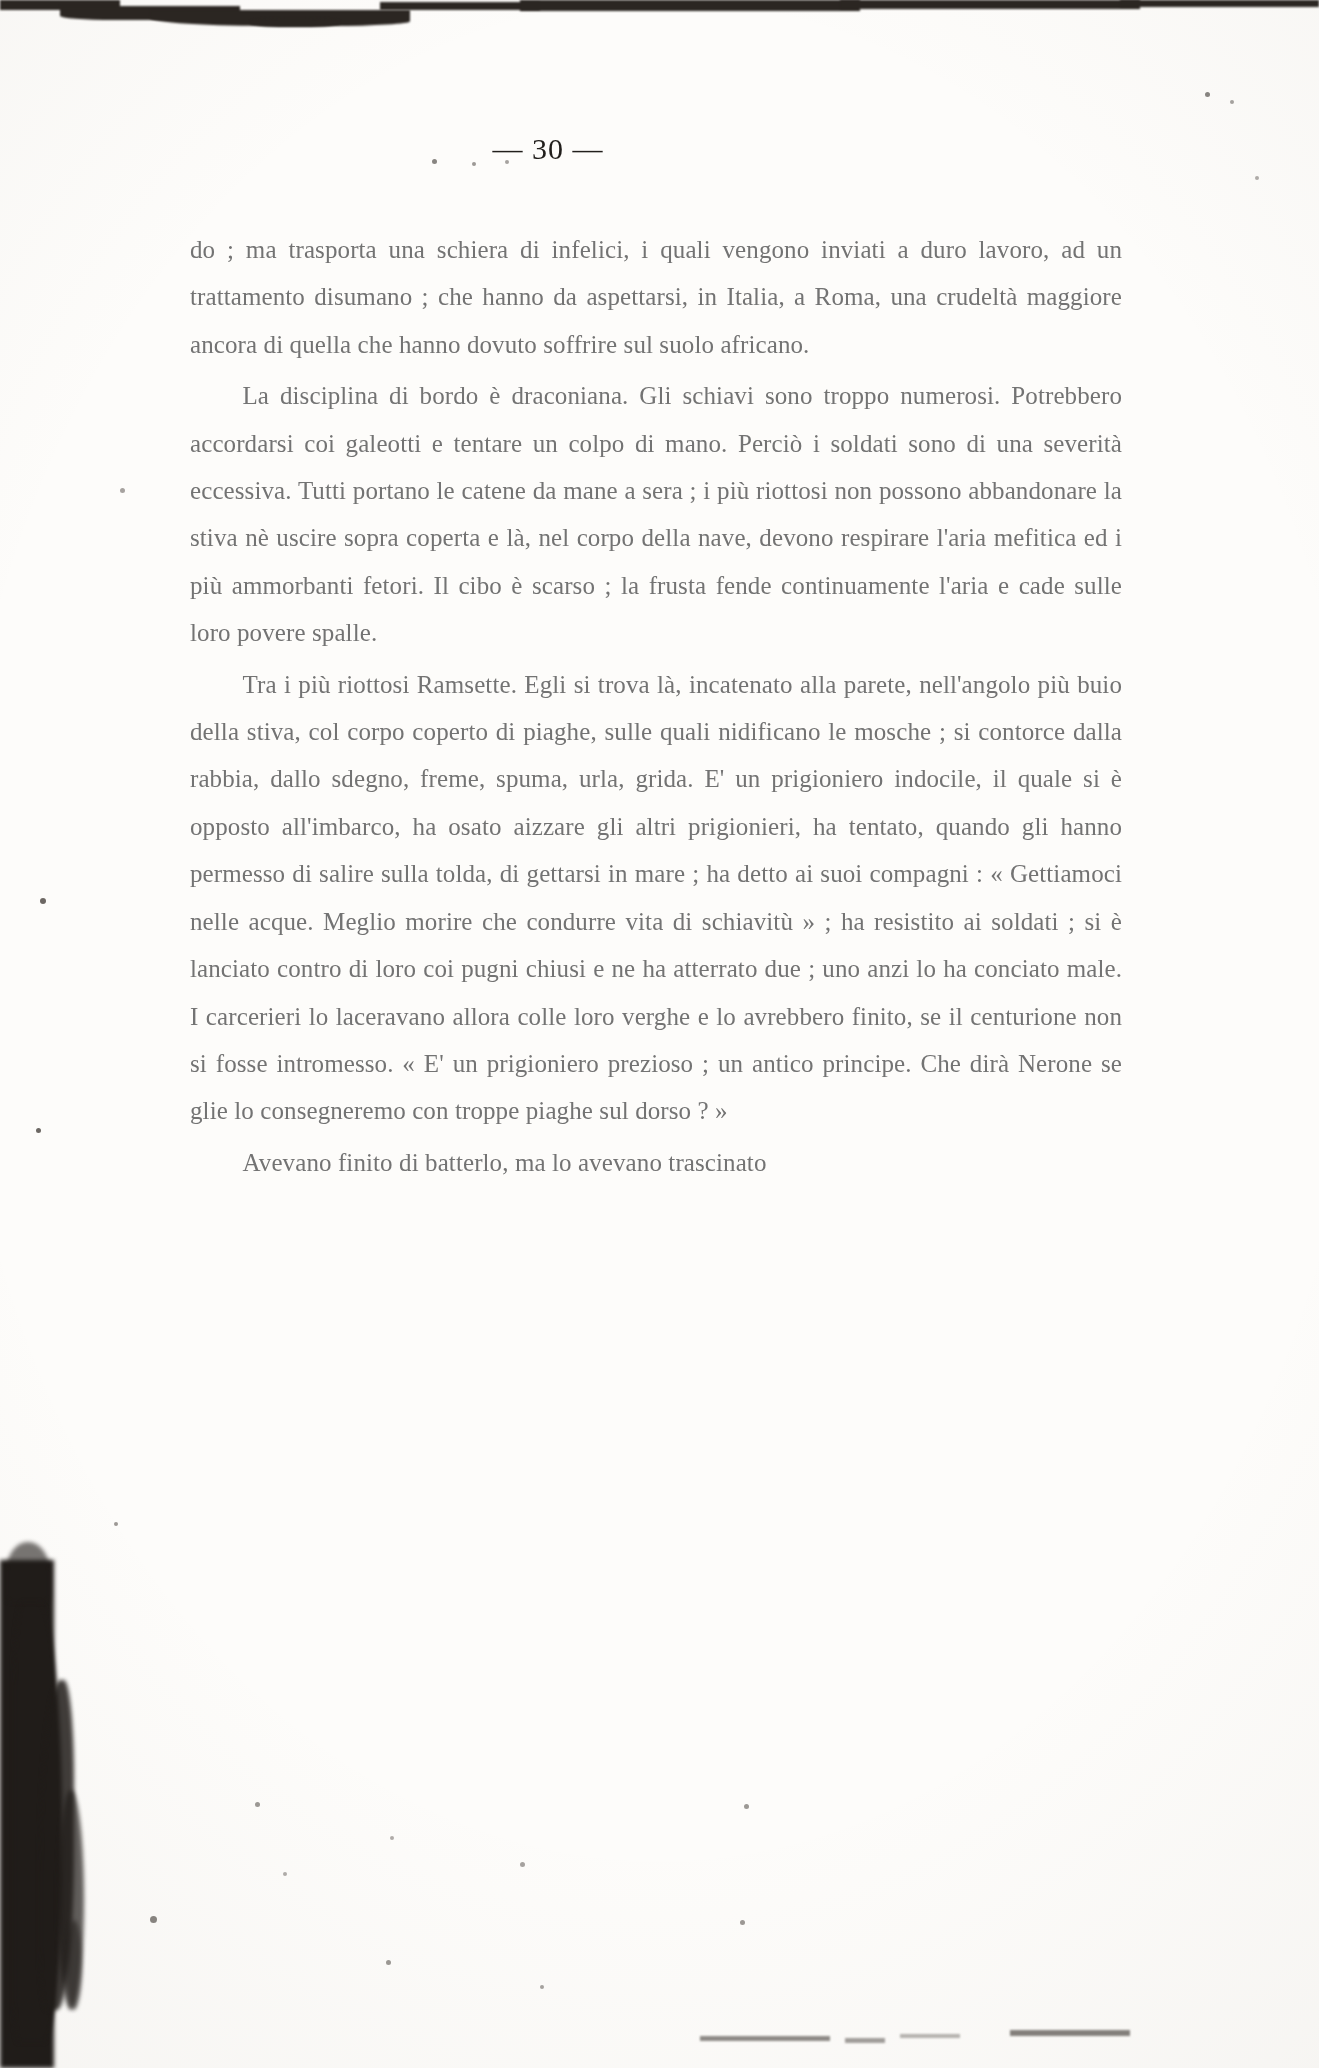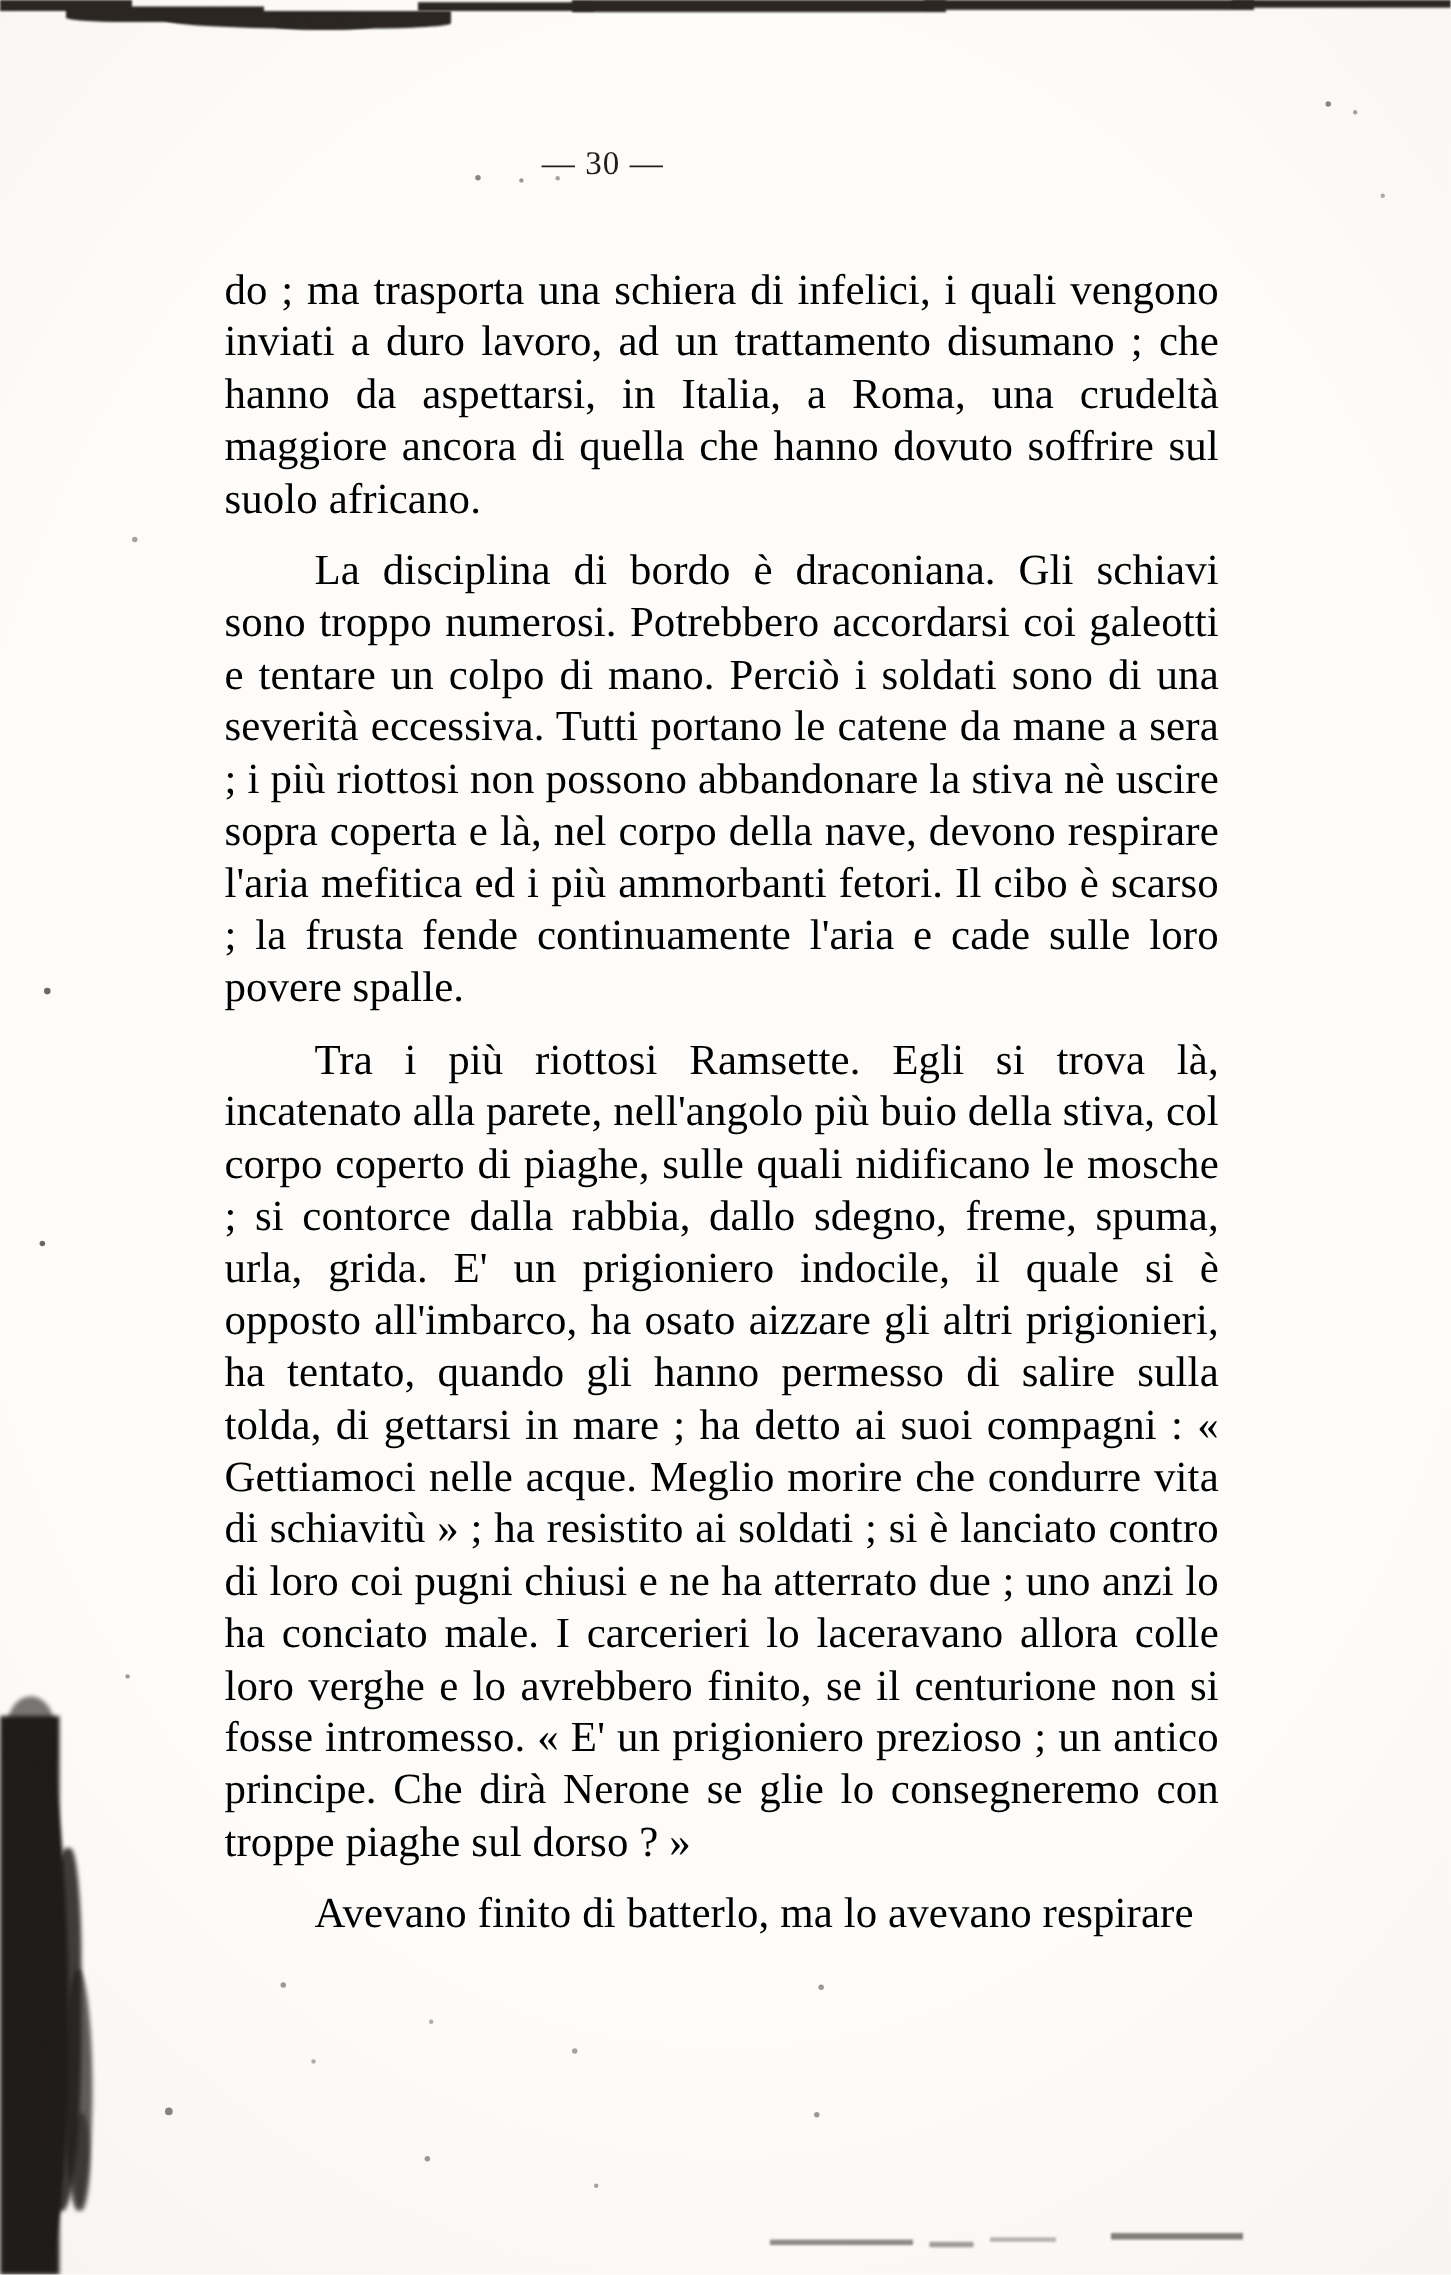--- a/index.html
+++ b/index.html
@@ -86,26 +86,26 @@
   }
 
   .textblock {
     position: absolute;
     left: 186px;
     top: 222px;
     width: 940px;
   }
 
   p.para {
-    margin: 18px;
-    font-size: 39px;
+    margin: 4px;
+    font-size: 25px;
     line-height: 47.4px;
     text-align: justify;
     text-justify: inter-word;
-    color: #000000;
+    color: #737373;
     letter-spacing: 0.1px;
   }
   p.para + p.para {
     text-indent: 2.1em;
     font-family: Liberation Serif, serif;
   }
   p.first {
     text-indent: 0;
   }
   
@@ -166,16 +166,16 @@
   <div class="speck" style="left:255px; top:1802px; width:5px; height:5px; opacity:0.5;"></div>
   <div class="speck" style="left:744px; top:1804px; width:5px; height:5px; opacity:0.5;"></div>
   <div class="speck" style="left:120px; top:488px;  width:5px; height:5px; opacity:0.45;"></div>
 
   <div class="folio">— 30 —</div>
 
   <div class="textblock">
     <p class="para first">do ; ma trasporta una schiera di infelici, i quali vengono inviati a duro lavoro, ad un trattamento disumano ; che hanno da aspettarsi, in Italia, a Roma, una crudeltà maggiore ancora di quella che hanno dovuto soffrire sul suolo africano.</p>
     <p class="para">La disciplina di bordo è draconiana. Gli schiavi sono troppo numerosi. Potrebbero accordarsi coi galeotti e tentare un colpo di mano. Perciò i soldati sono di una severità eccessiva. Tutti portano le catene da mane a sera ; i più riottosi non possono abbandonare la stiva nè uscire sopra coperta e là, nel corpo della nave, devono respirare l'aria mefitica ed i più ammorbanti fetori. Il cibo è scarso ; la frusta fende continuamente l'aria e cade sulle loro povere spalle.</p>
     <p class="para">Tra i più riottosi Ramsette. Egli si trova là, incatenato alla parete, nell'angolo più buio della stiva, col corpo coperto di piaghe, sulle quali nidificano le mosche ; si contorce dalla rabbia, dallo sdegno, freme, spuma, urla, grida. E' un prigioniero indocile, il quale si è opposto all'imbarco, ha osato aizzare gli altri prigionieri, ha tentato, quando gli hanno permesso di salire sulla tolda, di gettarsi in mare ; ha detto ai suoi compagni : « Gettiamoci nelle acque. Meglio morire che condurre vita di schiavitù » ; ha resistito ai soldati ; si è lanciato contro di loro coi pugni chiusi e ne ha atterrato due ; uno anzi lo ha conciato male. I carcerieri lo laceravano allora colle loro verghe e lo avrebbero finito, se il centurione non si fosse intromesso. « E' un prigioniero prezioso ; un antico principe. Che dirà Nerone se glie lo consegneremo con troppe piaghe sul dorso ? »</p>
-    <p class="para tail">Avevano finito di batterlo, ma lo avevano respirare</p>
+    <p class="para tail">Avevano finito di batterlo, ma lo avevano trascinato</p>
   </div>
 
 </div>
 
 </body></html>

